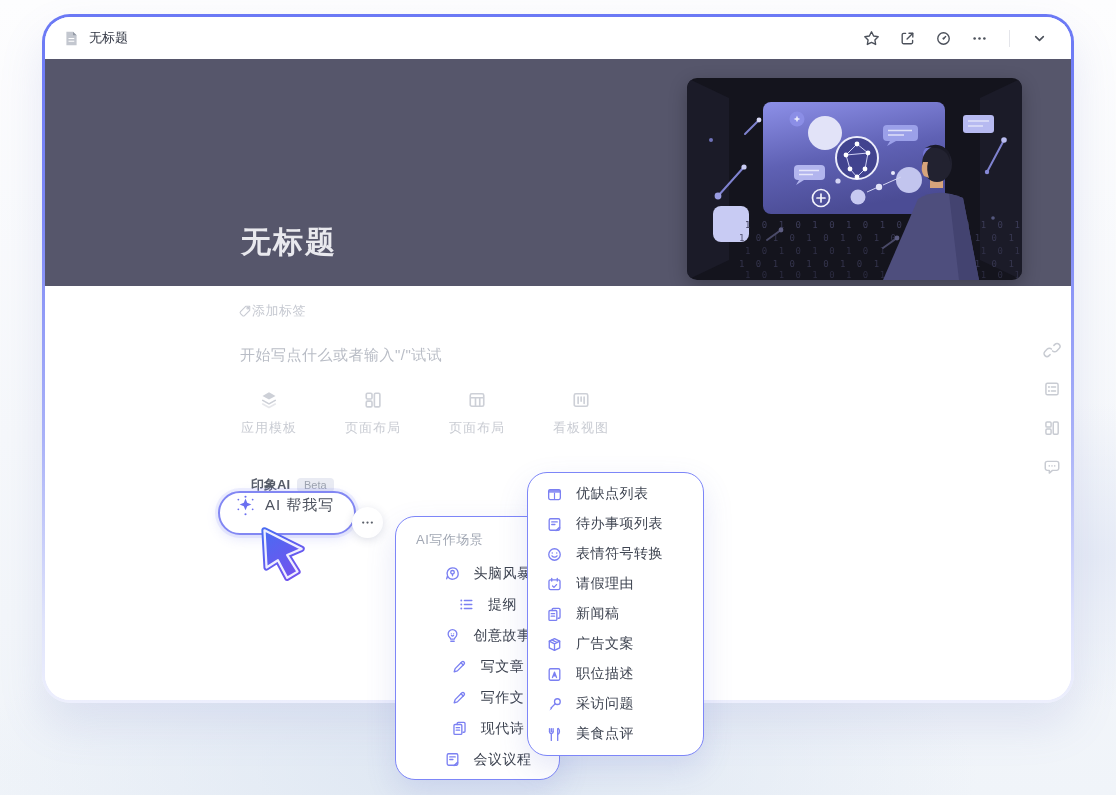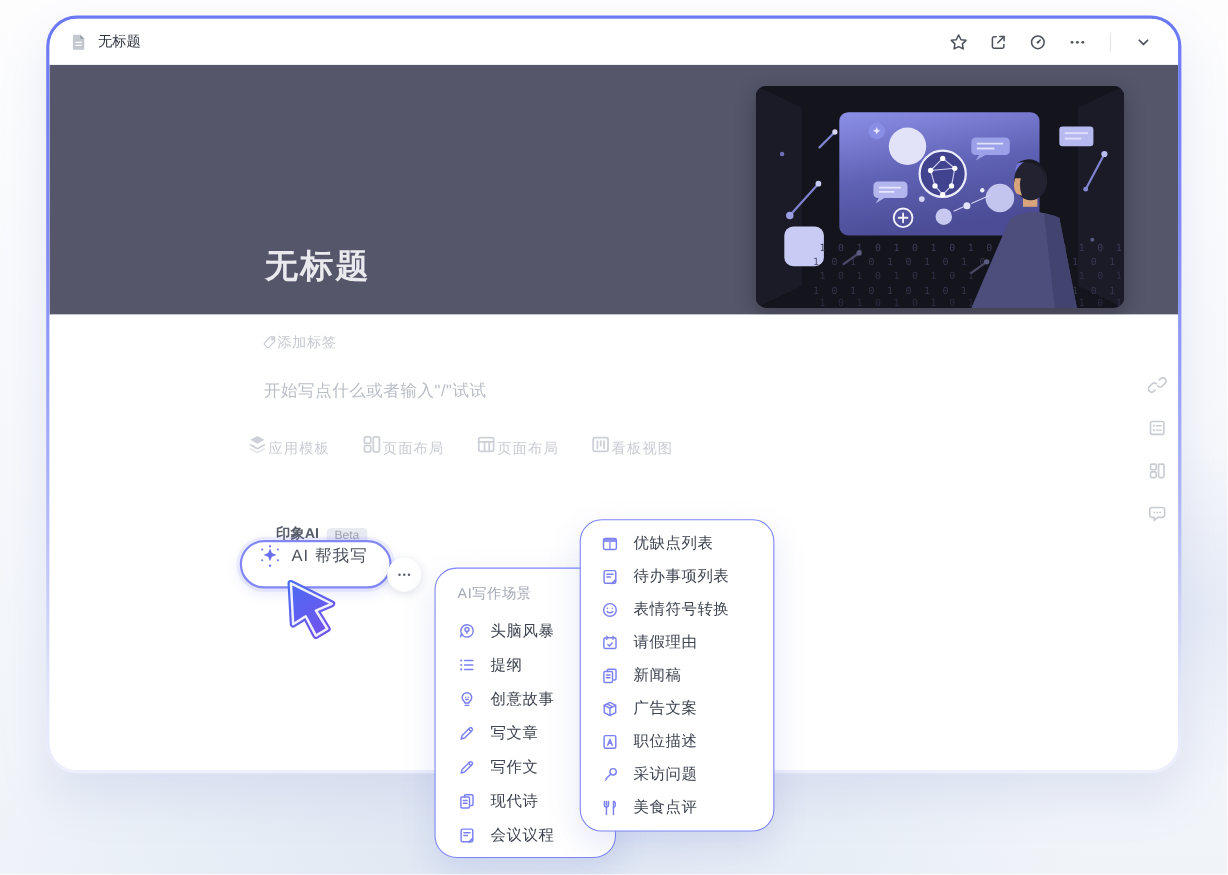--- a/index.html
+++ b/index.html
@@ -31,28 +31,28 @@
   .hero{ height:227px; background:#56566b; position:relative; flex:0 0 auto; }
   .hero-title{ position:absolute; left:196px; top:163px; font-size:30px; font-weight:700; color:#e9e9ee; letter-spacing:2px; }
   .illu{ position:absolute; left:642px; top:19px; width:335px; height:202px; border-radius:10px; overflow:hidden; box-shadow:0 6px 18px rgba(0,0,0,0.25); }
   
   .content{ flex:1 1 auto; background:#fff; position:relative; }
   .tag-row{ position:absolute; left:193px; top:16px; display:flex; align-items:center; gap:0; color:#c6c9d1; cursor:pointer; }
   .tag-row svg{ width:14px; height:14px; }
   .tag-row span{ font-size:13px; letter-spacing:.5px; }
   .placeholder-line{ position:absolute; left:195px; top:60px; font-size:15px; color:#b9bdc6; letter-spacing:.5px; cursor:text; }
   .tpl-row{ position:absolute; left:179px; top:104px; display:flex; gap:14px; }
-  .tpl-item{ width:90px; display:flex; flex-direction:row; align-items:center; cursor:pointer; }
+  .tpl-item{ width:90px; display:flex; flex-direction:column; align-items:center; cursor:pointer; }
   .tpl-item svg{ width:20px; height:20px; color:#cdd0d7; }
   .tpl-item .tpl-label{ margin-top:9px; font-size:13px; color:#c9ccd3; letter-spacing:1px; }
   .side-tools{ position:absolute; left:998px; top:55px; display:flex; flex-direction:column; gap:21px; }
   .side-tools .st{ width:18px; height:18px; color:#c8cbd2; cursor:pointer; }
   .side-tools svg{ width:18px; height:18px; }
   
-  .brand-row{ position:absolute; left:206px; top:190px; display:flex; align-items:flex-end; gap:7px; }
+  .brand-row{ position:absolute; left:206px; top:190px; display:flex; align-items:center; gap:7px; }
   .brand-name{ font-size:13px; color:#565c68; font-weight:700; }
   .beta-badge{ font-size:11px; color:#9da3af; background:#e9ebf3; border-radius:4px; padding:1px 7px; }
   .ai-pill{
     position:absolute; left:173px; top:205px; height:44px; border-radius:22px;
     background:#fff; border:2px solid #8287f3; display:inline-flex; align-items:center;
     gap:9px; padding:0 20px 16px 15px; cursor:pointer;
     box-shadow:0 0 0 3px rgba(130,140,245,0.13), 0 4px 12px rgba(110,120,240,0.18);
   }
   .ai-pill svg{ width:21px; height:21px; color:#6a6ff0; }
   .ai-pill .ai-label{ font-size:15px; color:#4d525e; letter-spacing:1px; }
@@ -61,21 +61,21 @@
     background:#fff; box-shadow:0 2px 9px rgba(60,70,120,0.17); display:flex; align-items:center; justify-content:center; cursor:pointer;
   }
   .more-btn svg{ width:15px; height:15px; color:#5b606a; }
   
   .menu{ position:absolute; background:#fff; border:1.5px solid #7d86f8; border-radius:20px;
          box-shadow:0 12px 30px rgba(90,100,200,0.15); }
   .menu1{ left:395px; top:516px; width:165px; padding:12px 0 4px; z-index:10; }
   .menu2{ left:527px; top:472px; width:177px; padding:6px 0; z-index:20; }
   .menu-title{ font-size:13px; color:#a2a8b4; margin:2px 0 9px 20px; letter-spacing:.5px; }
   .mi{ display:flex; align-items:center; gap:13px; padding-left:20px; cursor:pointer; }
-  .menu1 .mi{ height:31px; }
+  .menu1 .mi{ height:31px;justify-content:center; }
   .menu2 .mi{ height:30px; padding-left:18px; }
   .mi svg{ width:17px; height:17px; color:#7b80f2; flex:0 0 auto; }
   .mi .mi-label{ font-size:14px; color:#3d4350; letter-spacing:.5px; }
   
   .cursor{ position:absolute; left:250px; top:522px; width:62px; height:62px; z-index:30; pointer-events:none; }
   .hidden-defs{ position:absolute; width:0; height:0; overflow:hidden; }
 </style>
 </head>
 <body>
 

